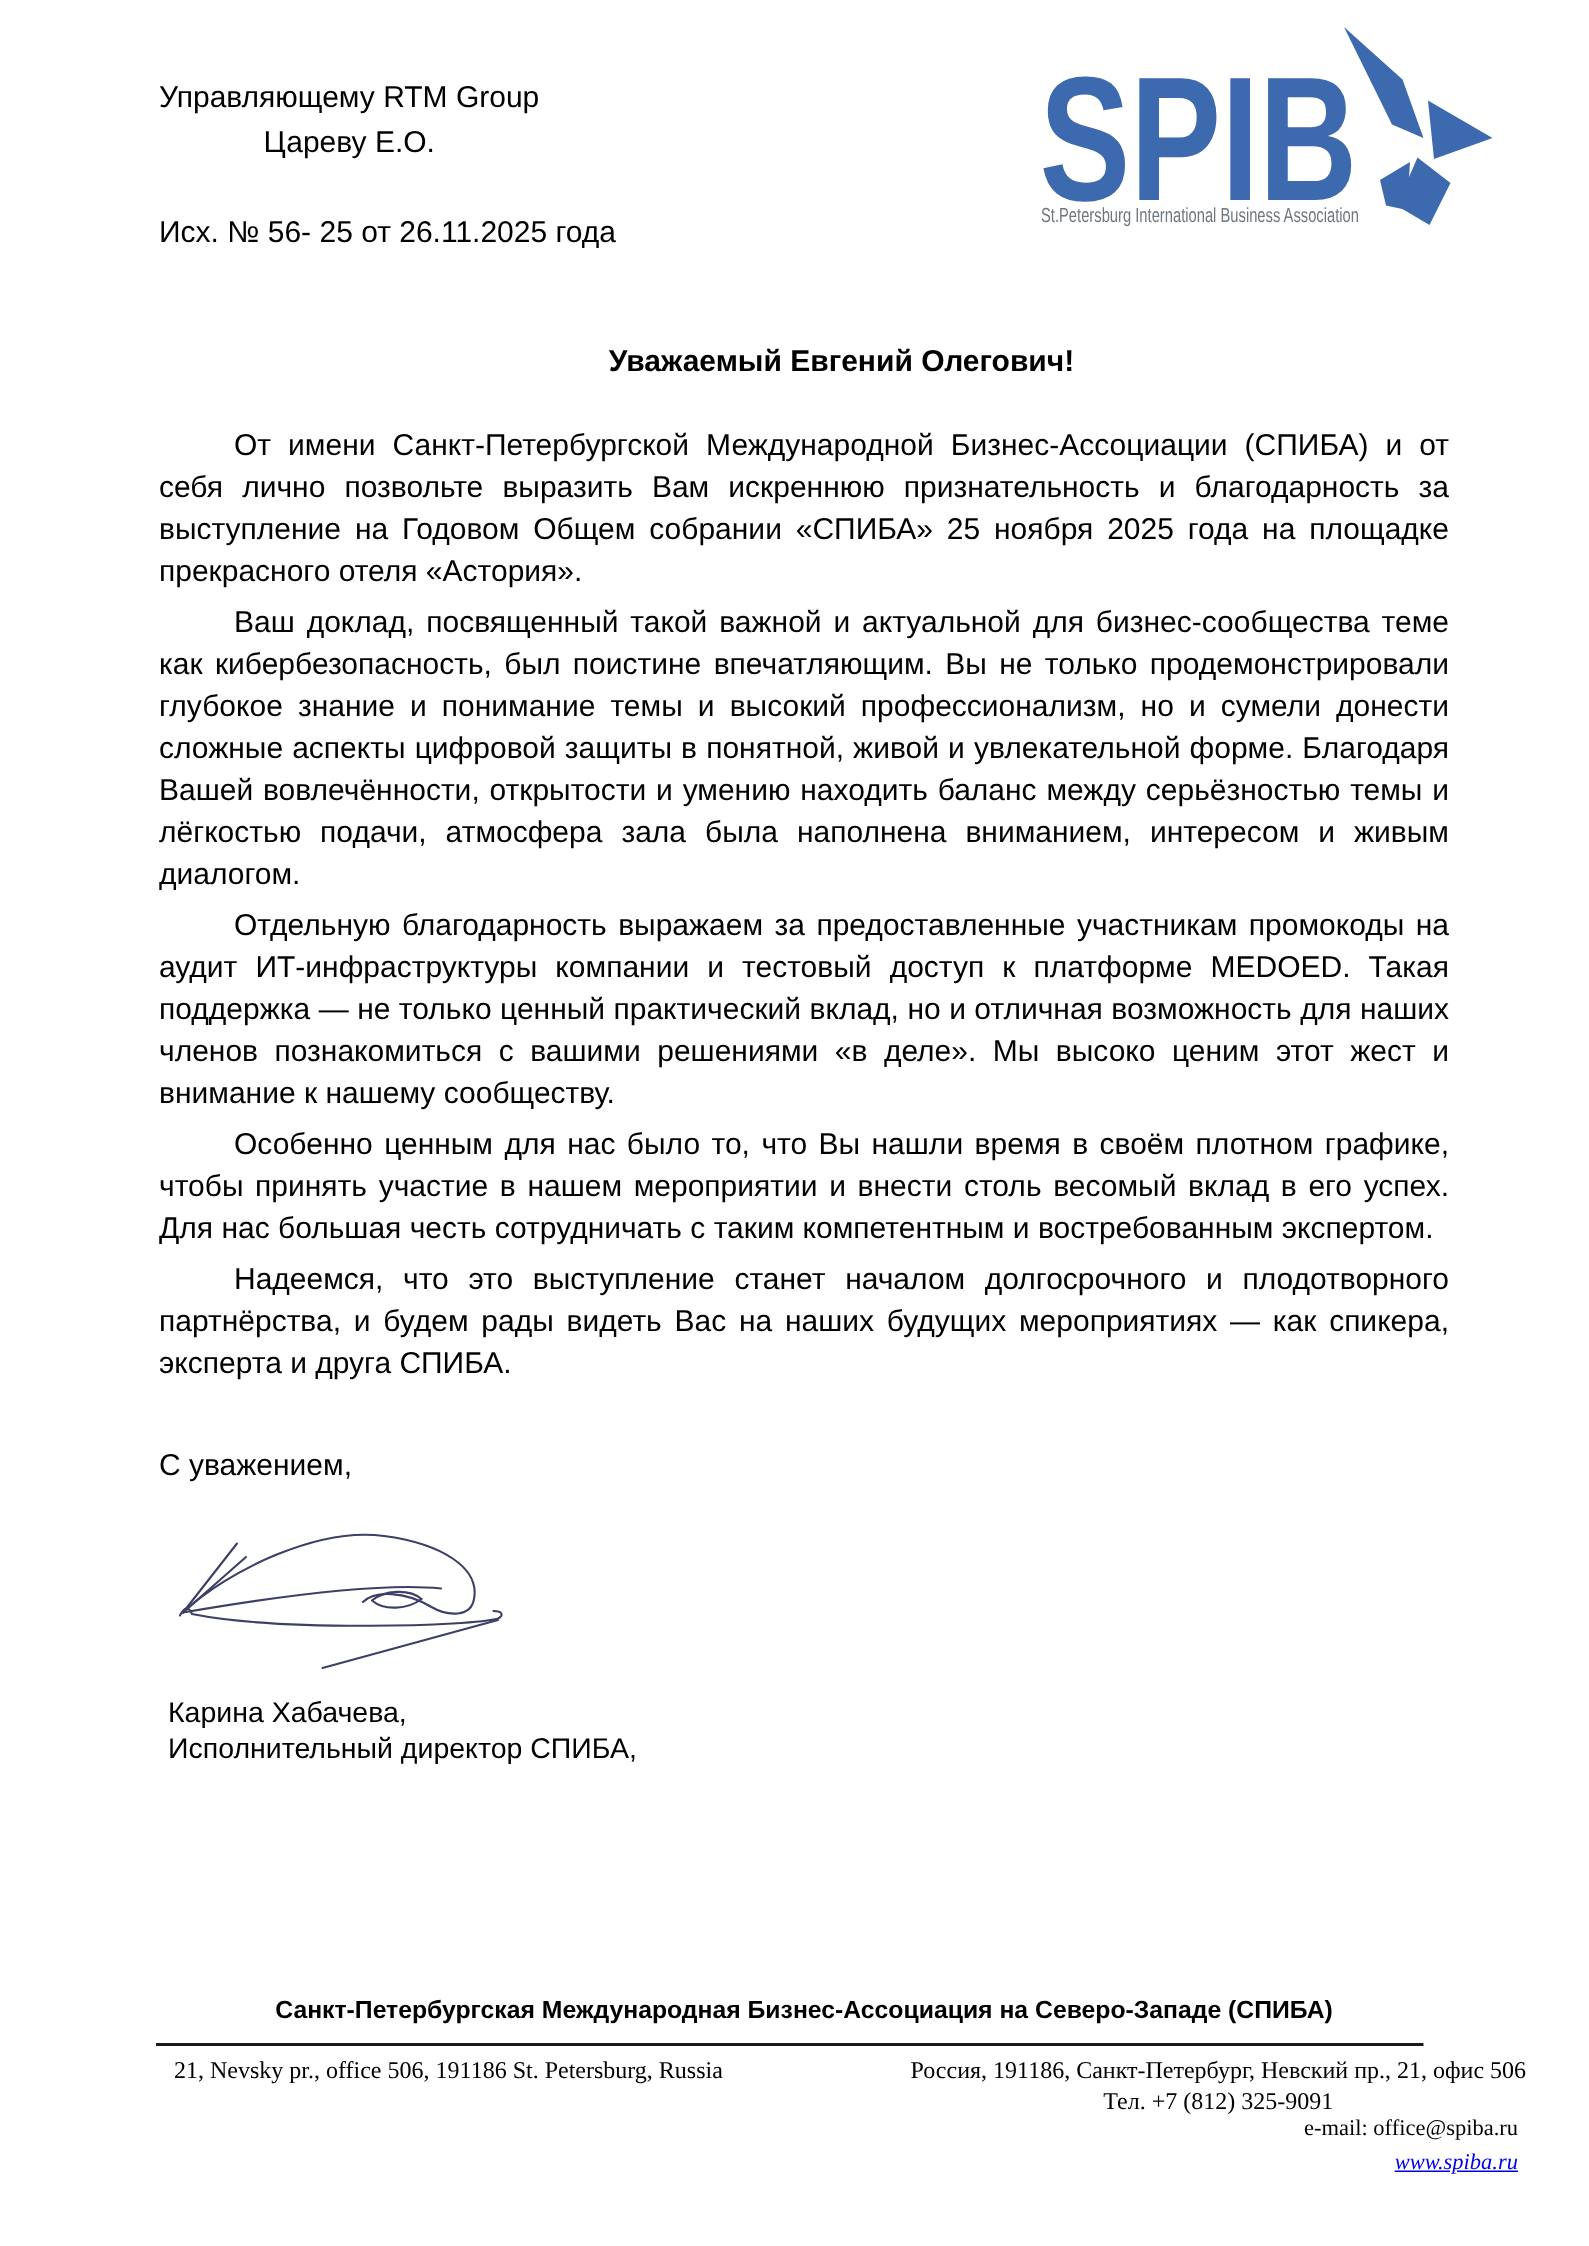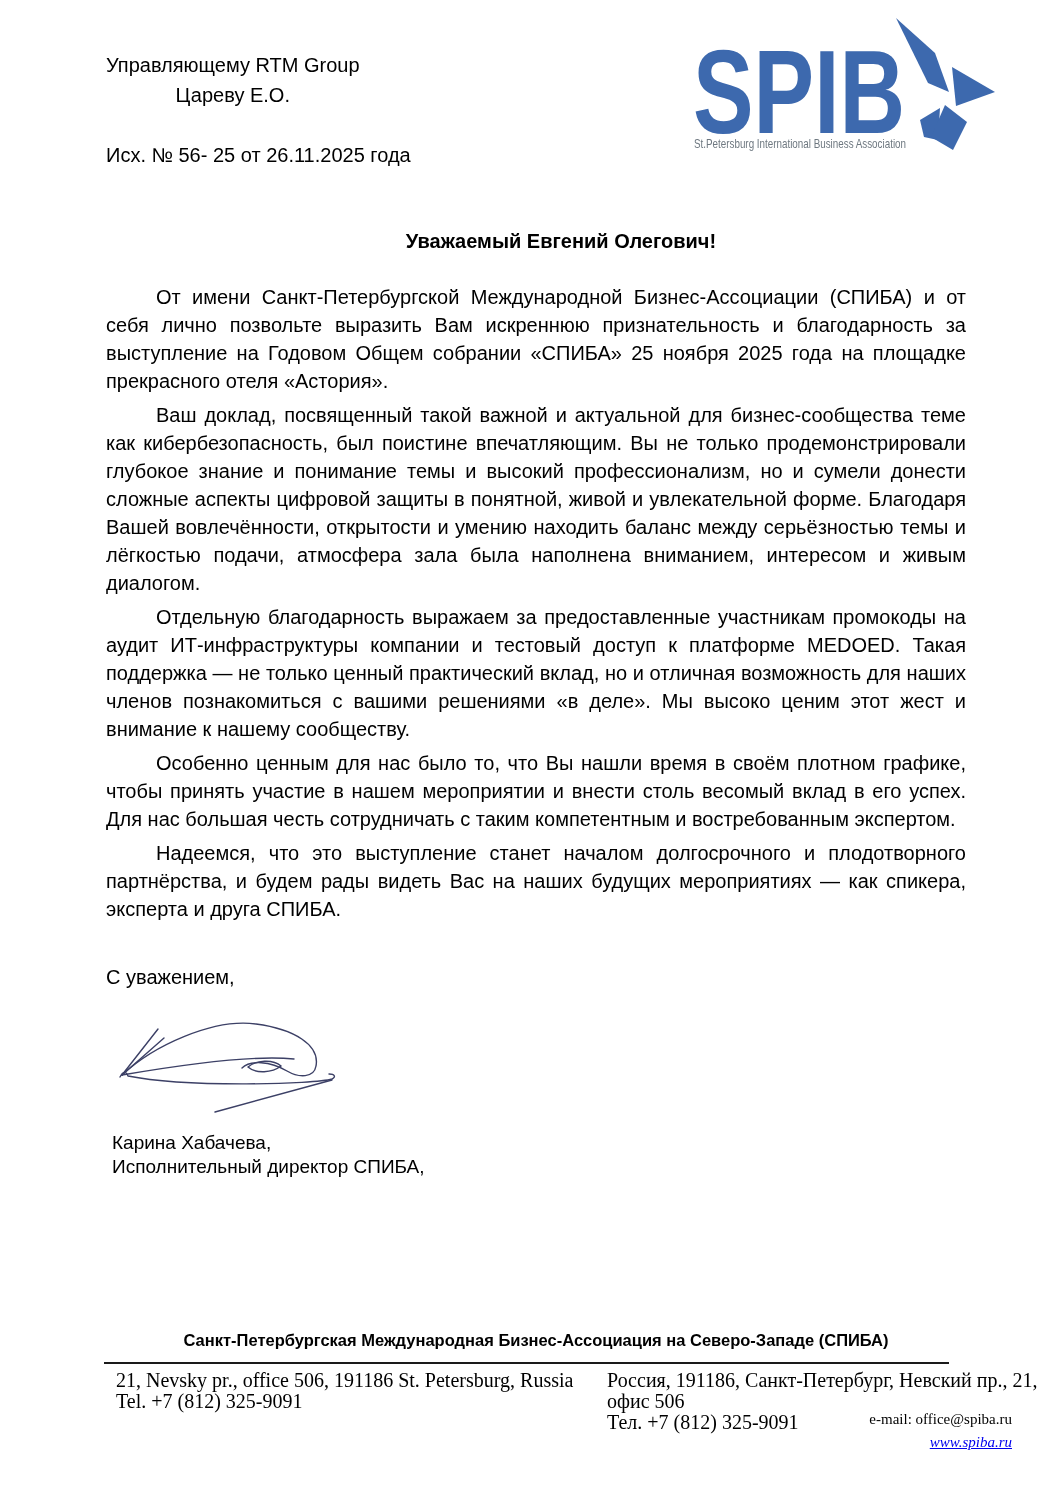--- a/index.html
+++ b/index.html
@@ -28,21 +28,21 @@
   .signer{left:112px;top:1131px;font-size:19px;line-height:23.5px;}
   
   .footer-title{
     left:104px;top:1331px;width:864px;text-align:center;
     font-family:Liberation Sans, sans-serif;
     font-weight:bold;font-size:16.5px;
   }
   .footer-rule{left:104px;top:1362px;width:845px;height:2px;background:#1a1a1a;}
   .footer-col{
     font-family:"Liberation Serif","DejaVu Serif",serif;
-    font-size:20px;line-height:21px;
+    font-size:16px;line-height:21px;text-align:center;
   }
   .footer-col.en{left:116px;top:1370px;}
   .footer-col.ru{left:607px;top:1370px;}
   .footer-contact{
     left:104px;top:1408px;width:908px;text-align:right;
     font-family:"Liberation Serif","DejaVu Serif",serif;font-size:15px;line-height:23px;
   }
   .footer-contact a{color:var(--link,#0000EE);text-decoration:underline;cursor:pointer;font-style:italic;}
   .logo-wordmark{fill:var(--brand,#3d69ae);font-weight:bold;}
   .logo-tagline{fill:var(--tagline,#6e7880);}
@@ -97,21 +97,20 @@
 
 <div class="abs signer">
   <div>Карина Хабачева,</div>
   <div>Исполнительный директор СПИБА,</div>
 </div>
 
 <div class="abs footer-title">Санкт-Петербургская Международная Бизнес-Ассоциация на Северо-Западе (СПИБА)</div>
 <div class="abs footer-rule"></div>
 <div class="abs footer-col en">
   <div>21, Nevsky pr., office 506, 191186 St. Petersburg, Russia</div>
-  <div>Tel. +7 (812) 325-9091</div>
 </div>
 <div class="abs footer-col ru">
   <div>Россия, 191186, Санкт-Петербург, Невский пр., 21, офис 506</div>
   <div>Тел. +7 (812) 325-9091</div>
 </div>
 <div class="abs footer-contact">
   <div>e-mail: office@spiba.ru</div>
   <div><a>www.spiba.ru</a></div>
 </div>
 

